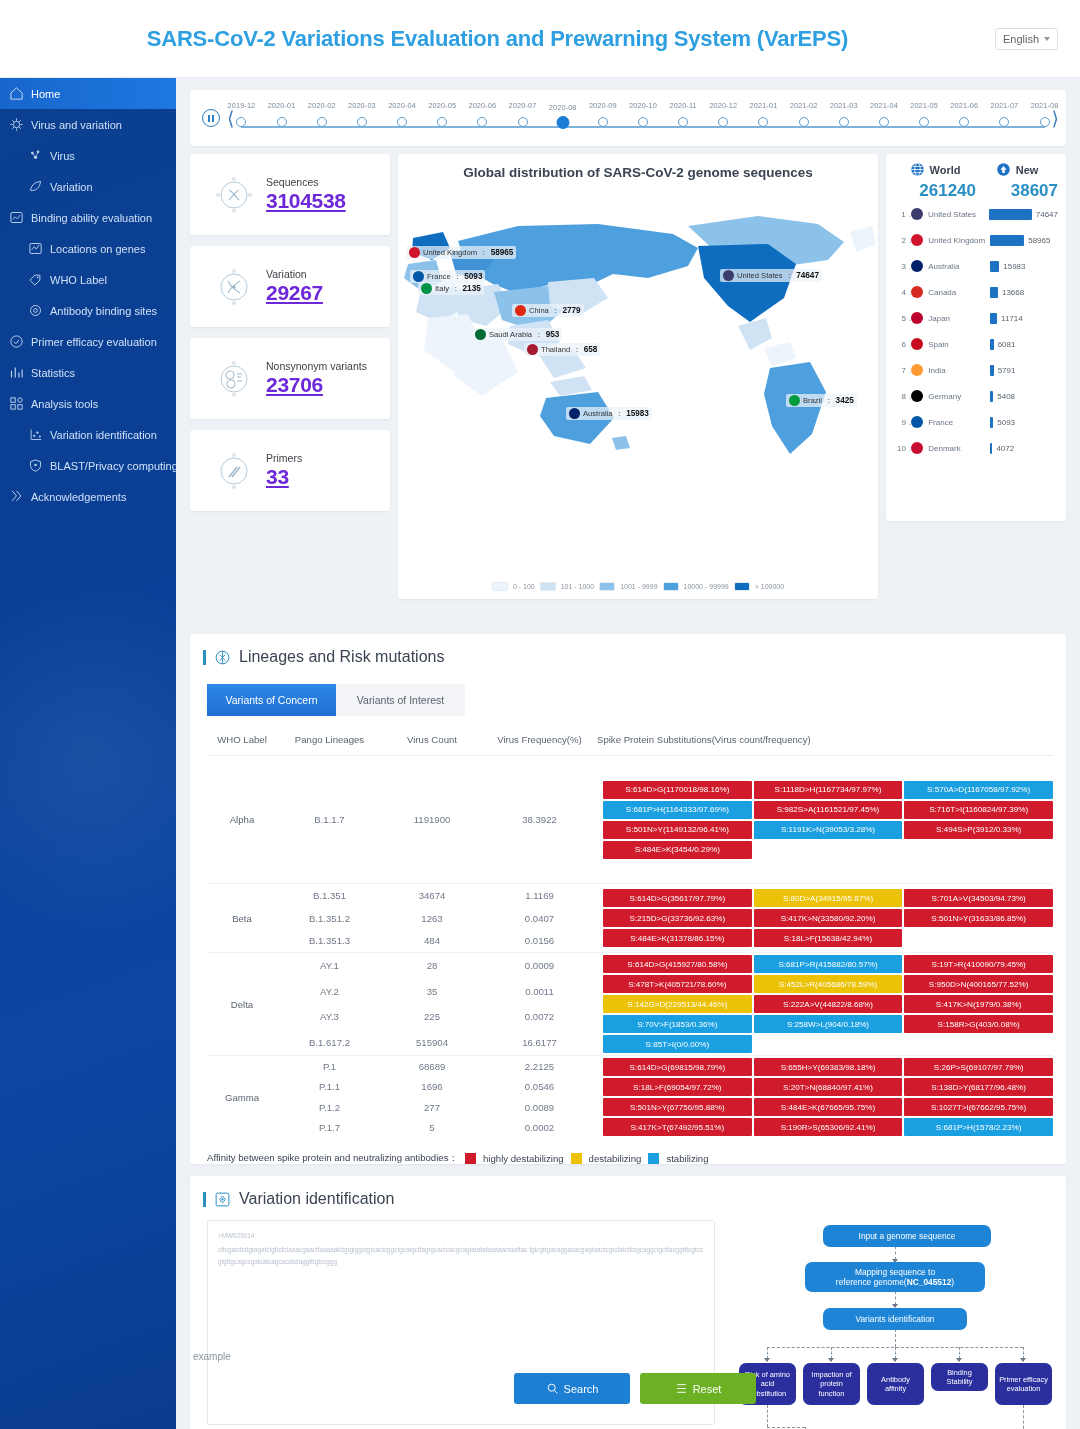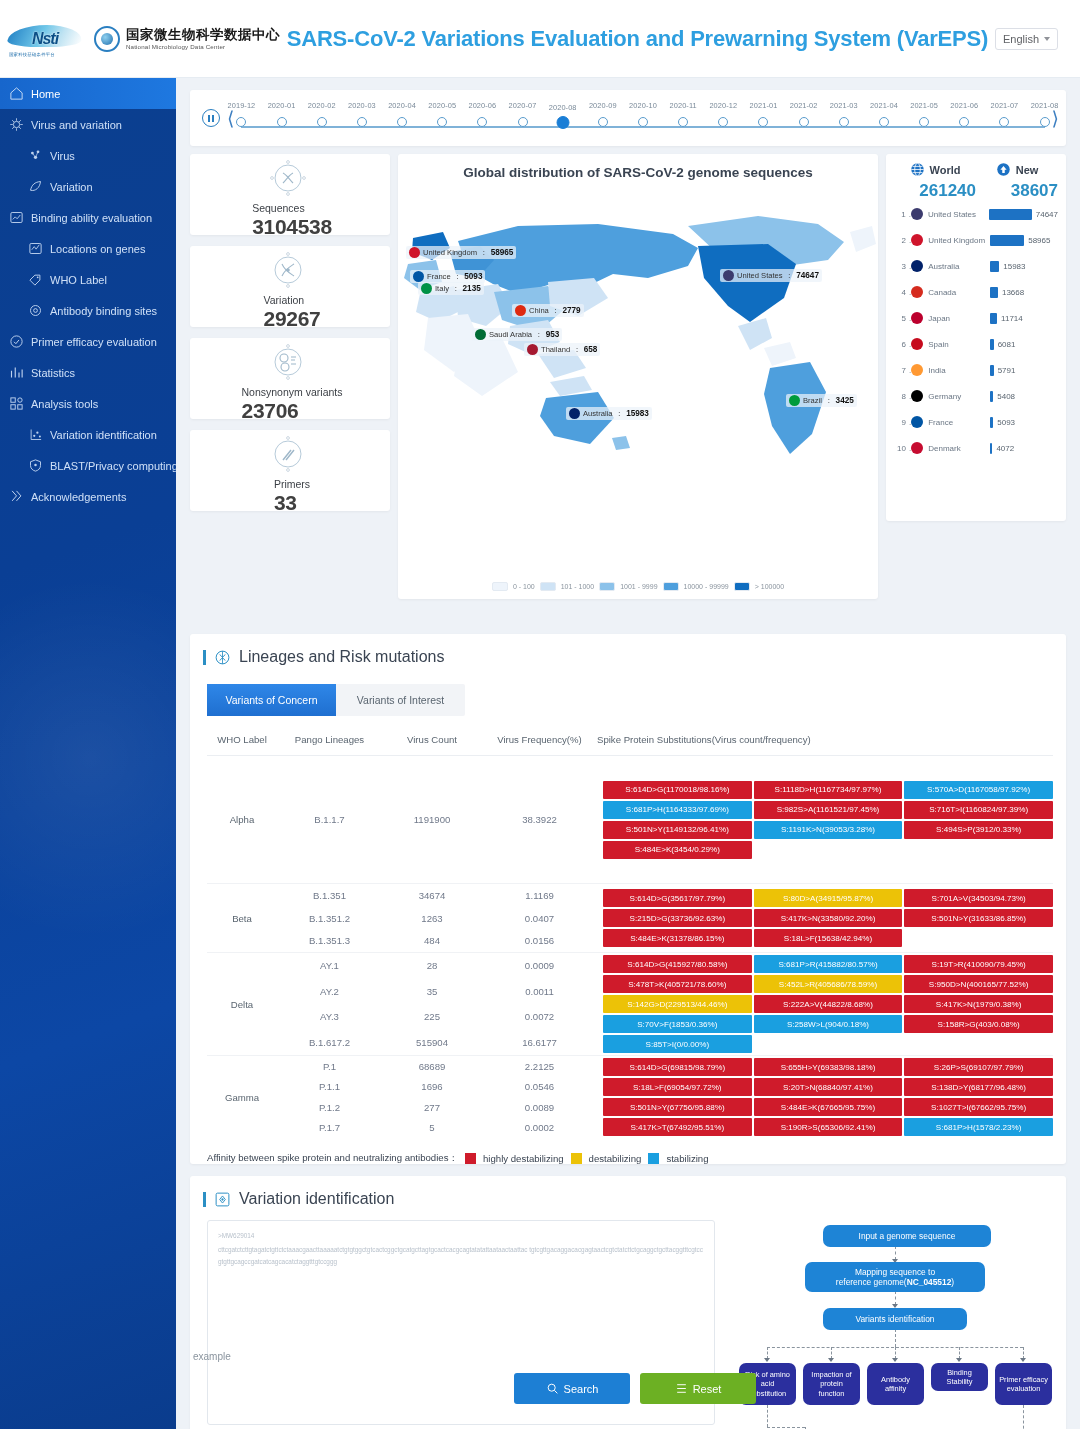--- a/index.html
+++ b/index.html
@@ -108,28 +108,27 @@
   .tl-label {
     position:absolute; bottom:17px; left:50%; transform:translateX(-50%);
     font-size:7.4px; color:#7a8a99; white-space:nowrap; letter-spacing:.1px;
   }
 
   
   #overview { position:absolute; left:14px; top:76px; width:876px; height:466px; }
   #cards { position:absolute; left:0; top:0; width:200px; }
   .stat-card {
     height:81px; background:#fff; border-radius:3px; margin-bottom:11px;
-    display:flex; align-items:center; padding-left:4px;
+    display:flex; align-items:center; padding-left:20px;
     box-shadow:0 1px 3px rgba(0,0,0,.05);
-    flex-direction:column;
   }
   .stat-ic { width:48px;height:48px;flex:none;margin-right:8px; opacity:.75;}
   .stat-ic svg{width:48px;height:48px;display:block;}
   .stat-label { font-size:10.5px; color:#3b3f45; margin-bottom:1px; }
-  .stat-val { font-size:21px; color:#404040; font-weight:bold; letter-spacing:-.3px;}
+  .stat-val { font-size:21px; color:#6d28d9; font-weight:bold; letter-spacing:-.3px;text-decoration:underline;}
 
   #mapbox {
     position:absolute; left:208px; top:0; width:480px; height:445px;
     background:#fff; border-radius:3px; overflow:hidden;
     box-shadow:0 1px 3px rgba(0,0,0,.05);
   }
   #map-title { text-align:center; font-size:13.5px; font-weight:bold; color:#3a4452; padding-top:11px; }
   #map-canvas { position:absolute; left:0; top:32px; width:480px; height:300px; }
   .mlabel {
     position:absolute; display:flex; align-items:center; gap:3px;
@@ -235,34 +234,20 @@
   .f-navy { background:#2b2f9e; font-size:7.4px; }
   .fline { position:absolute; border-left:1px dashed #8a949e; }
   .fhline { position:absolute; border-top:1px dashed #8a949e; }
   .farrow { position:absolute; width:0;height:0;
     border-left:3px solid transparent;border-right:3px solid transparent;border-top:4px solid #6b7785; }
 </style>
 </head>
 <body>
 
 <div id="header">
-  <div class="logo-wrap">
-    <div class="logo-cas">
-      <div class="swoosh"></div>
-      <div class="nsti">Nsti</div>
-      <div class="cn-txt">国家科技基础条件平台</div>
-    </div>
-    <div class="nmdc">
-      <div class="nmdc-mark"></div>
-      <div class="nmdc-txt">
-        <div class="cn">国家微生物科学数据中心</div>
-        <div class="en">National Microbiology Data Center</div>
-      </div>
-    </div>
-  </div>
   <div id="app-title">SARS-CoV-2 Variations Evaluation and Prewarning System (VarEPS)</div>
   <div id="lang-select">
     <span>English</span>
     <span class="caret"></span>
   </div>
 </div>
 
 <div id="sidebar">
     <div class="menu-item lvl1 active">
       <span class="mi">

